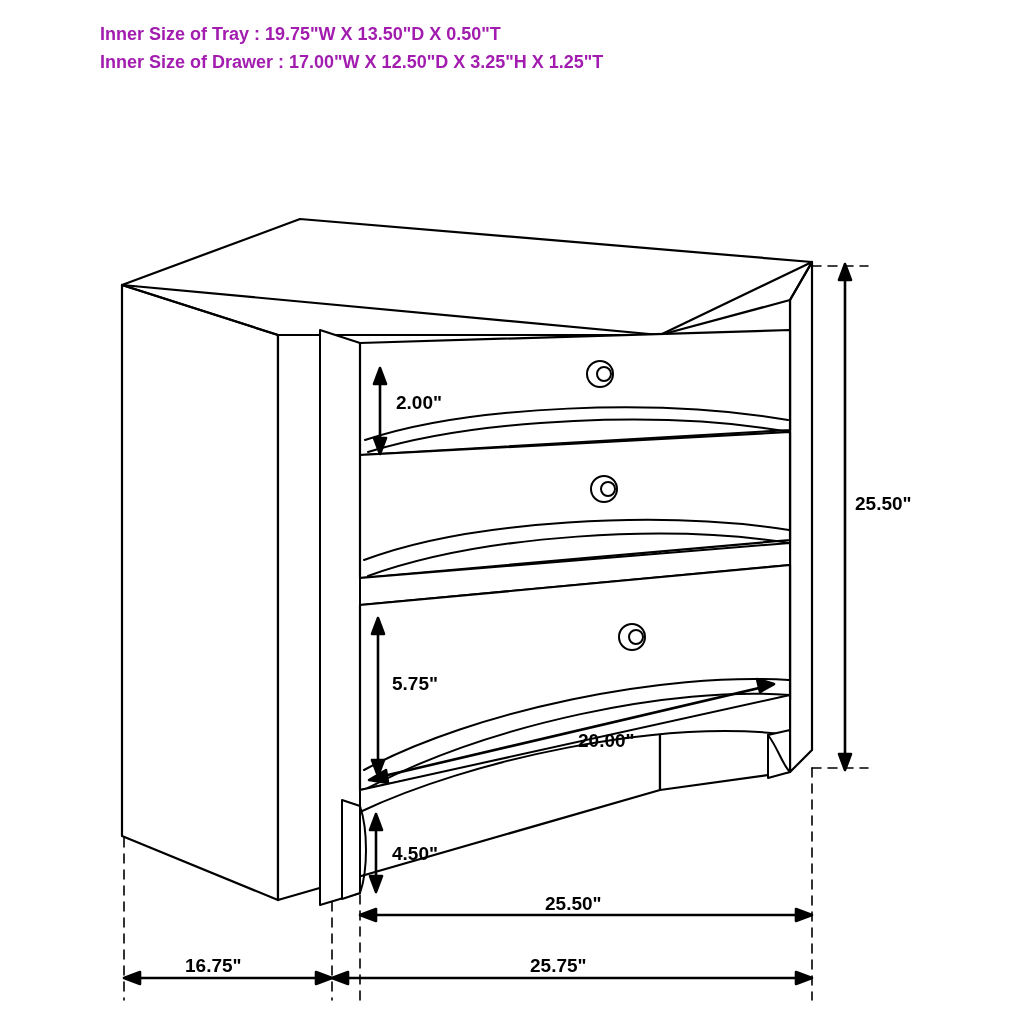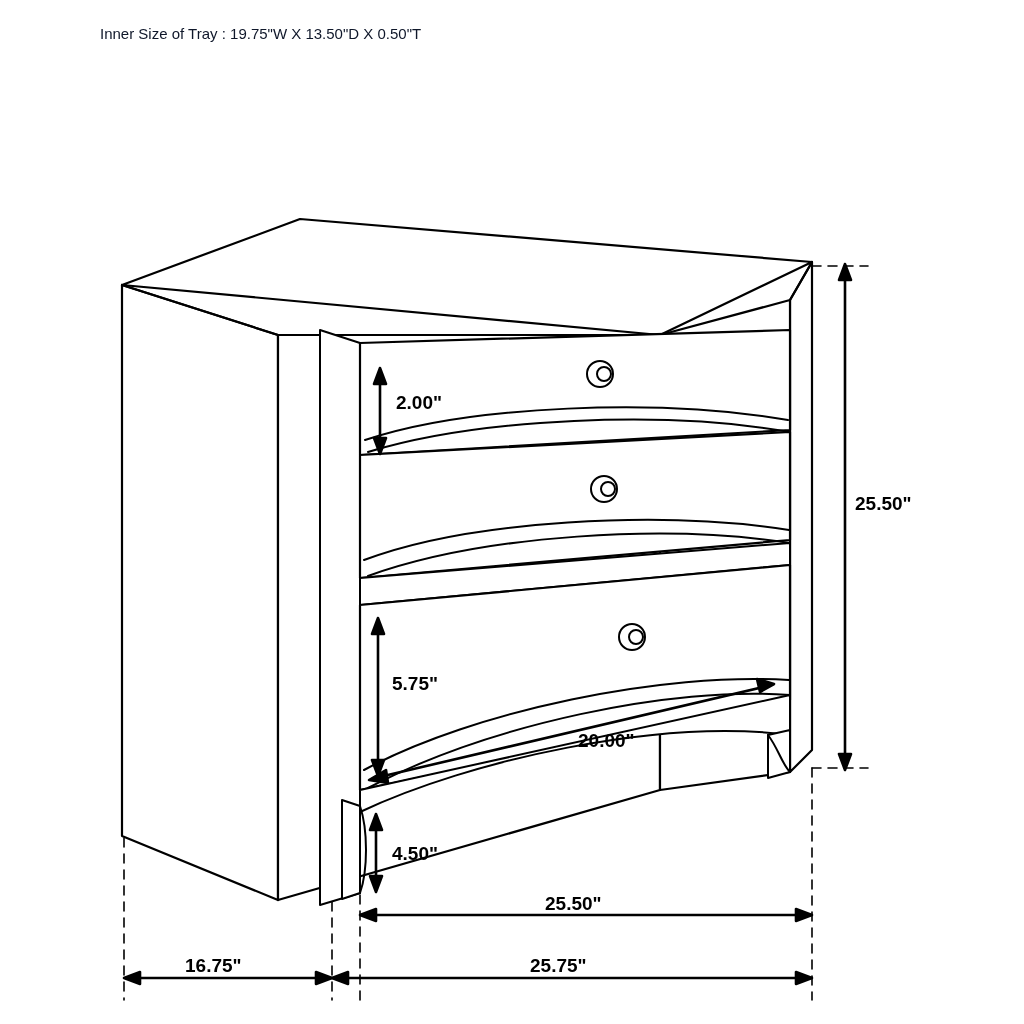--- a/index.html
+++ b/index.html
@@ -15,23 +15,23 @@
     font-family: "Liberation Sans", sans-serif;
     overflow: hidden;
   }
   .spec-block {
     position: absolute;
     left: 100px;
     top: 20px;
     width: 860px;
   }
   .spec-line {
-    font-size: 15px;
-    font-weight: normal;
-    color: #0f172a;
+    font-size: 18px;
+    font-weight: bold;
+    color: #a21caf;
     line-height: 28px;
     white-space: nowrap;
   }
   #drawing {
     position: absolute;
     left: 0;
     top: 0;
     width: 1024px;
     height: 1024px;
   }
@@ -43,20 +43,21 @@
     white-space: nowrap;
   }
 </style>
 </head>
 <body>
 
 <div id="page">
 
   <div class="spec-block">
     <div class="spec-line">Inner Size of Tray : 19.75"W X 13.50"D X 0.50"T</div>
+    <div class="spec-line">Inner Size of Drawer : 17.00"W X 12.50"D X 3.25"H X 1.25"T</div>
   </div>
 
   <svg id="drawing" viewBox="0 0 1024 1024">
     <g fill="none" stroke="#000000" stroke-width="2.2" stroke-linejoin="round" stroke-linecap="round">
 
       <path d="M122,285 L300,219 L812,262 L660,335 Z" fill="#ffffff"></path>
 
       <path d="M122,285 L122,836 L278,900 L278,335 Z" fill="#ffffff"></path>
 
       <path d="M278,335 L660,335 L660,790 L278,900 Z" fill="#ffffff"></path>

